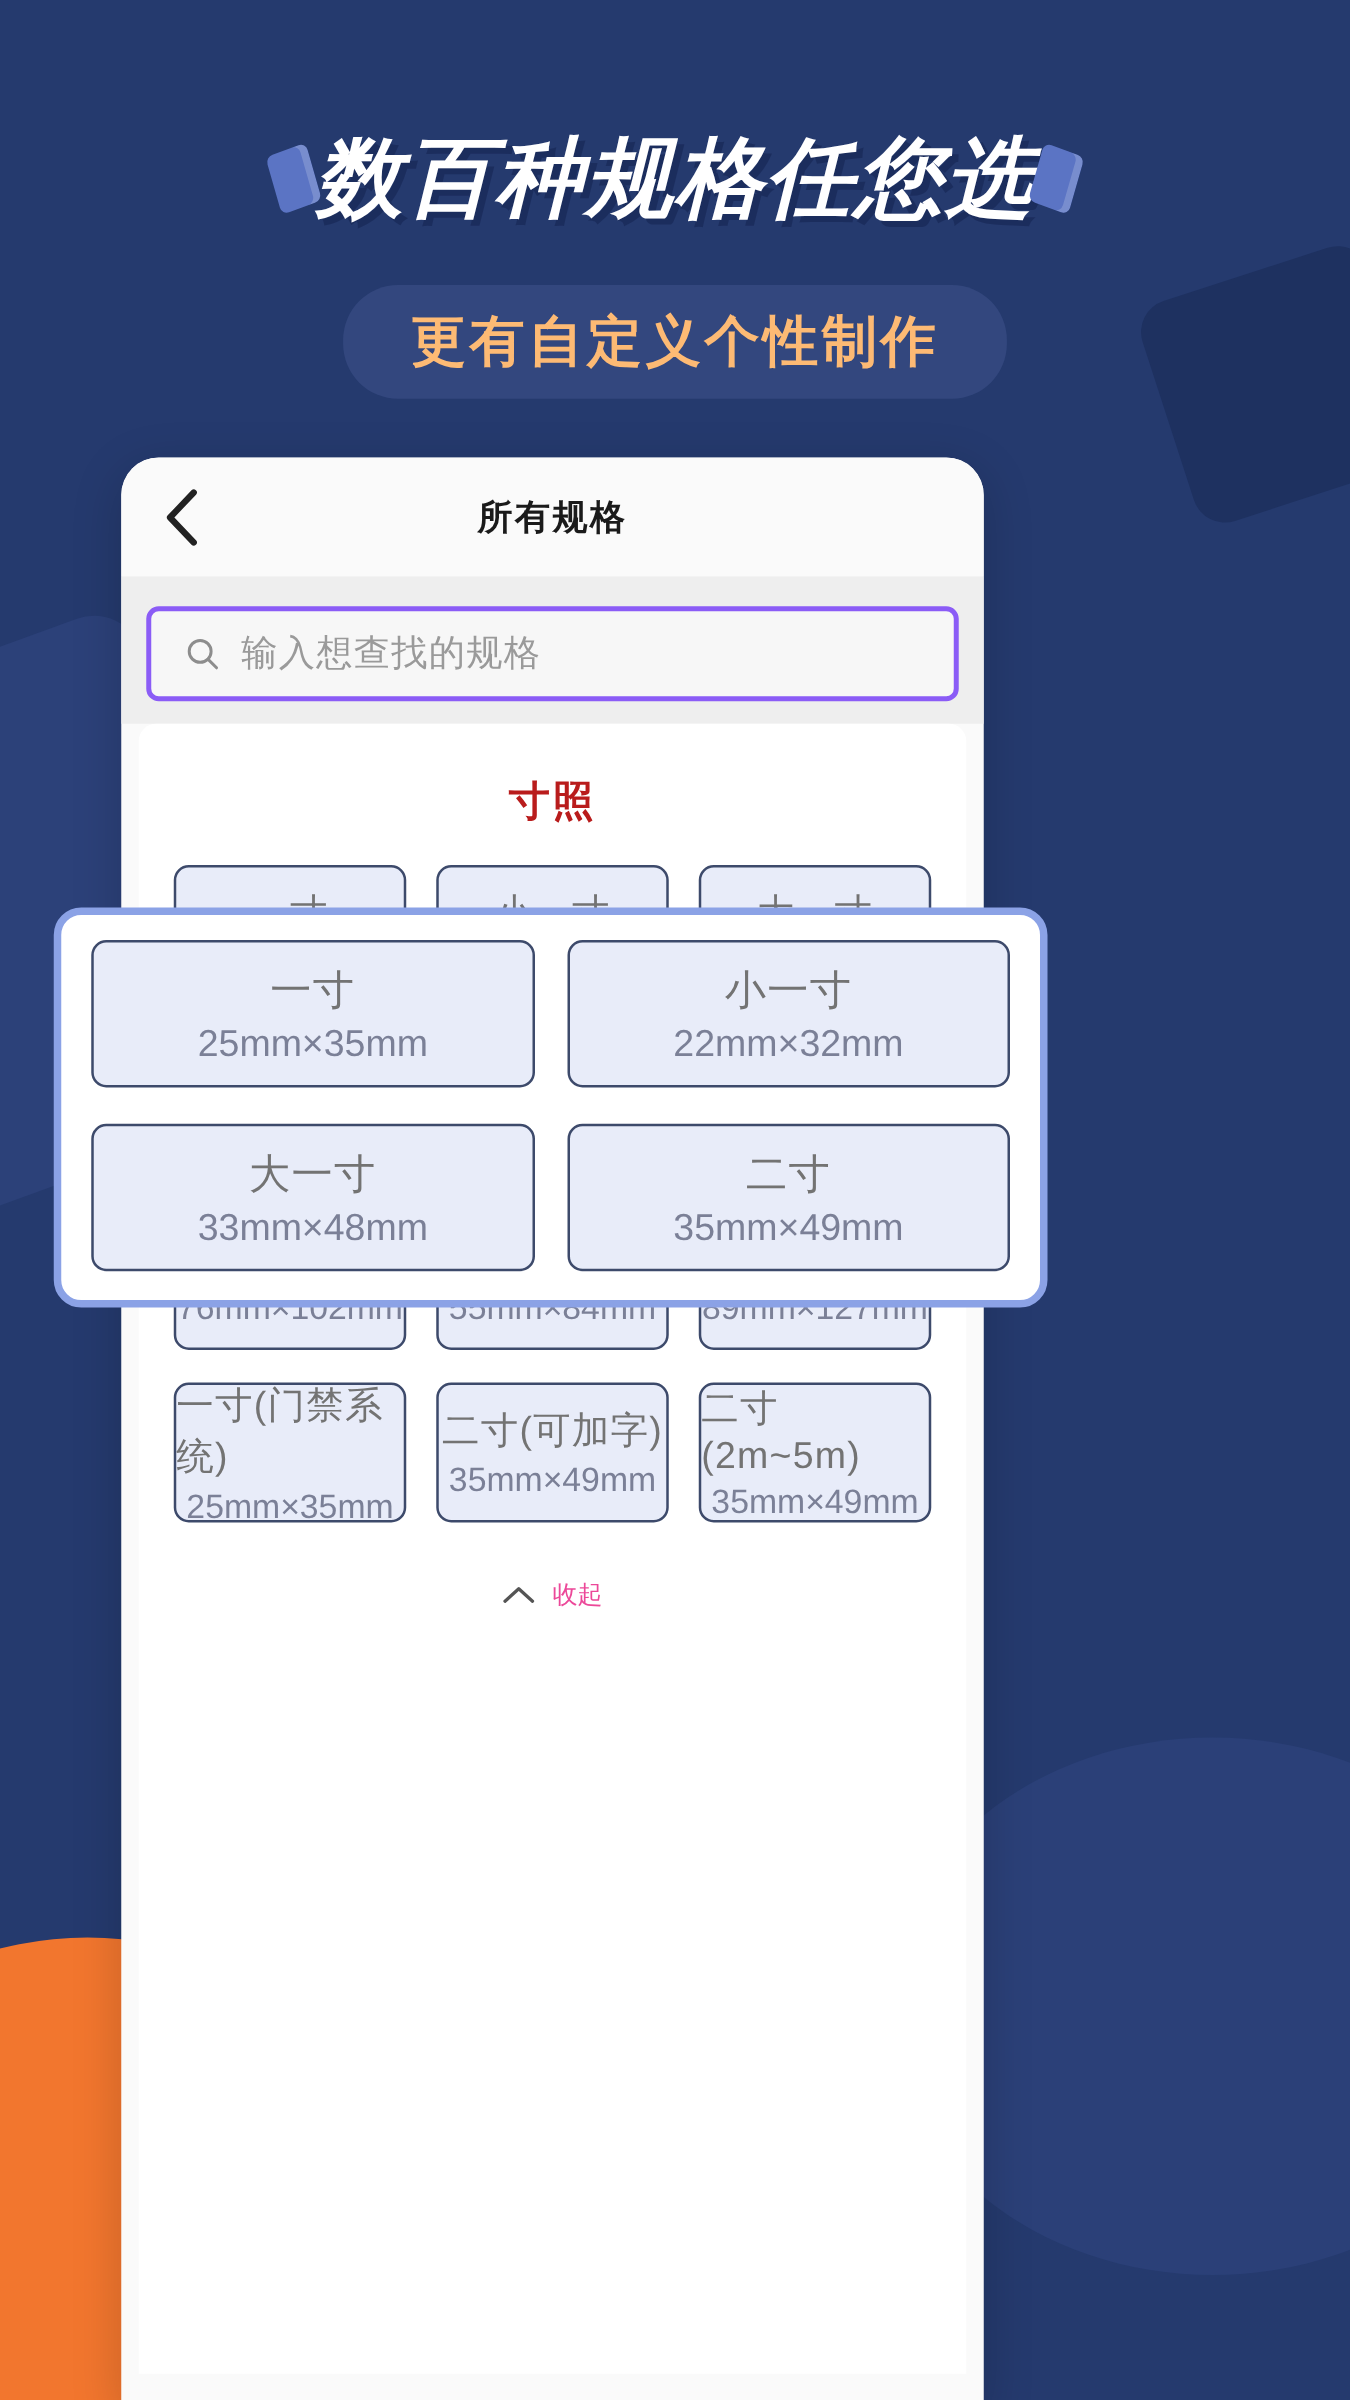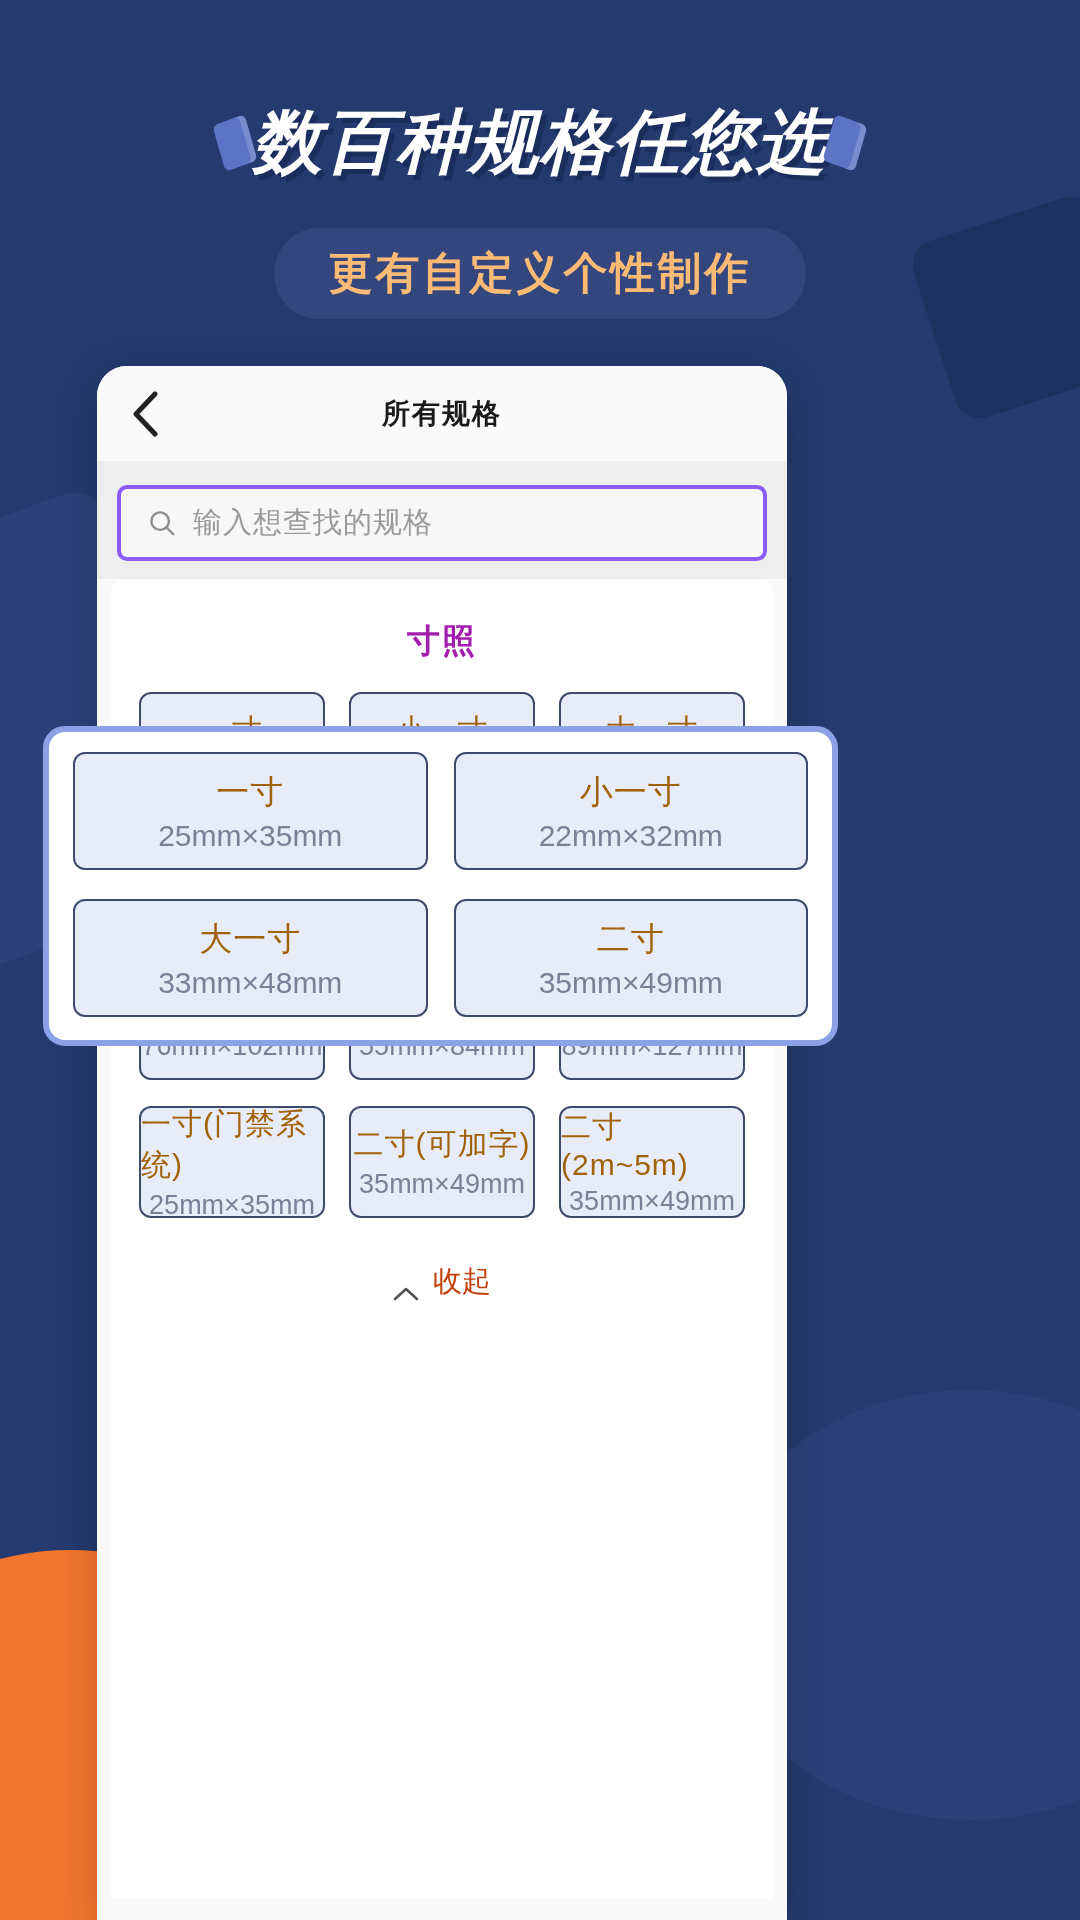--- a/index.html
+++ b/index.html
@@ -148,21 +148,21 @@
     background: #ffffff;
     border-radius: 14px 14px 0 0;
     margin: 0 14px;
     min-height: 1320px;
     padding: 6px 0 0 0;
   }
   .section-title {
     text-align: center;
     font-size: 33px;
     font-weight: bold;
-    color: #a21caf;
+    color: #b91c1c;
     padding: 34px 0 28px 0;
     letter-spacing: 2px;
   }
   .grid {
     display: grid;
     grid-template-columns: 1fr 1fr 1fr;
     gap: 26px 24px;
     padding: 0 28px 10px 28px;
   }
   .cell {
@@ -171,35 +171,35 @@
     border-radius: 12px;
     height: 112px;
     display: flex;
     flex-direction: column;
     align-items: center;
     justify-content: center;
     gap: 4px;
   }
   .cell .name {
     font-size: 30px;
-    color: #a16207;
+    color: #737373;
     letter-spacing: 1px;
   }
   .cell .size {
     font-size: 27px;
     color: #7b8097;
   }
   .collapse {
     display: flex;
-    align-items: flex-end;
+    align-items: center;
     justify-content: center;
     gap: 14px;
     padding: 34px 0 28px 0;
-    color: #c2410c;
-    font-size: 29px;
+    color: #ec4899;
+    font-size: 20px;
   }
 
   
   .highlight {
     position: absolute;
     left: 43px; top: 726px;
     width: 795px; height: 320px;
     background: #ffffff;
     border: 6px solid #8ba2e6;
     border-radius: 22px;

